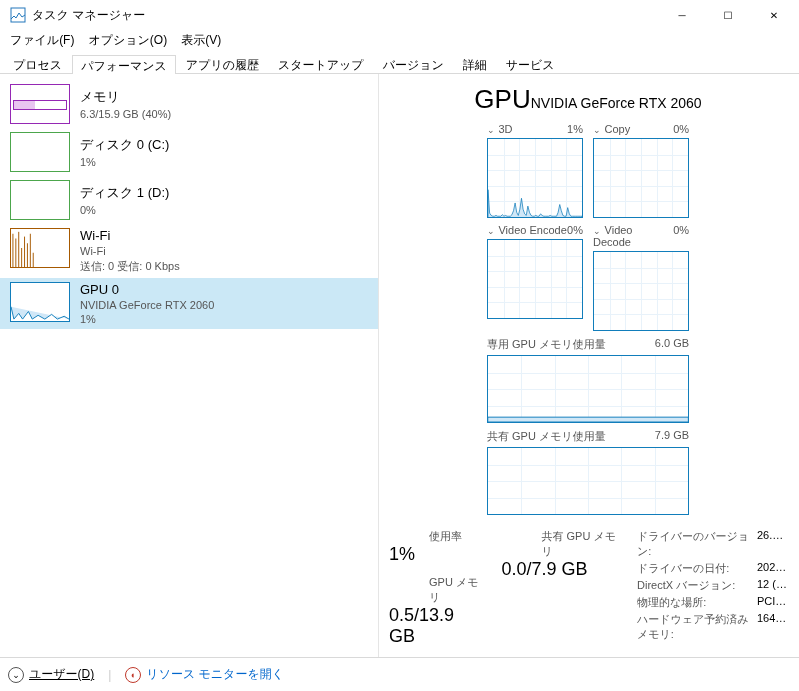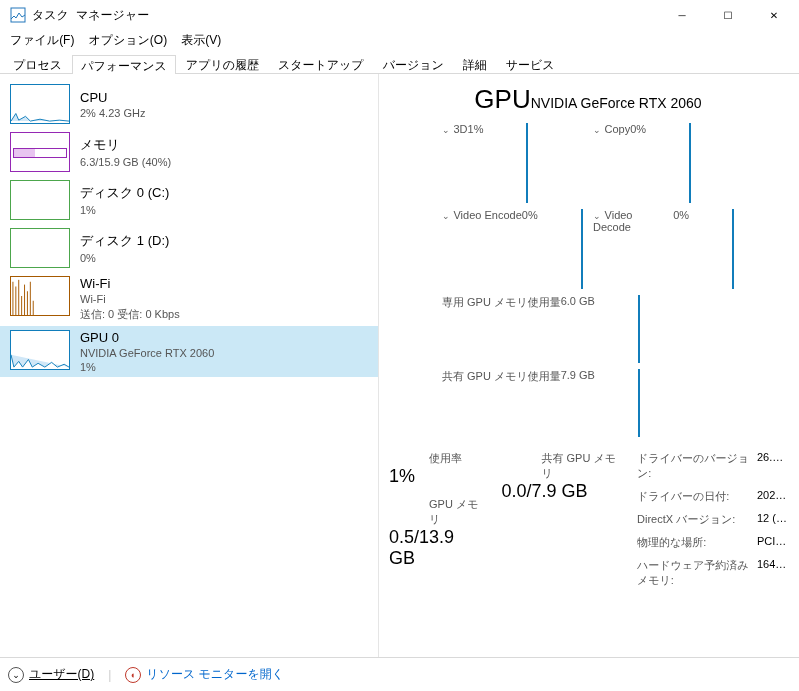--- a/index.html
+++ b/index.html
@@ -1,19 +1,19 @@
 <!DOCTYPE html>
 <html><head>
 <meta charset="utf-8">
 <style>
 * { box-sizing: border-box; margin: 0; padding: 0; }
 body { font-family: "Yu Gothic UI", "Meiryo", sans-serif; font-size: 12px; color: #000; background: #fff; width: 799px; height: 691px; overflow: hidden; display: flex; flex-direction: column; }
 .titlebar { height: 30px; display: flex; align-items: center; padding: 0 2px; }
 .titlebar .icon { width: 16px; height: 16px; margin: 0 6px 0 8px; }
-.titlebar .title { flex: 1; font-size: 12px; font-family: Liberation Mono, monospace; }
+.titlebar .title { flex: 1; font-size: 12px; }
 .winbtns { display: flex; }
 .winbtn { width: 46px; height: 30px; display: flex; align-items: center; justify-content: center; font-family: "Segoe UI Symbol", sans-serif; font-size: 10px; }
 .menubar { height: 20px; display: flex; align-items: center; padding: 0 4px; gap: 2px; }
 .menuitem { padding: 2px 6px; font-size: 12px; }
 .tabs { display: flex; border-bottom: 1px solid #d9d9d9; padding: 4px 16px 0 4px; gap: 1px; height: 24px; }
 .tab { padding: 2px 8px 1px 8px; font-size: 12px; border: 1px solid transparent; border-bottom: none; }
 .tab.active { border-color: #d9d9d9; background: #fff; position: relative; top: 1px; }
 .content { flex: 1; display: flex; overflow: hidden; }
 .sidebar { width: 378px; padding: 6px 0 0 0; overflow-y: auto; }
 .sitem { display: flex; padding: 4px 8px 4px 10px; gap: 10px; }
@@ -25,33 +25,33 @@
 .sitem .thumb.wifi { border-color: #a65900; }
 .sitem .info { display: flex; flex-direction: column; gap: 2px; justify-content: center; }
 .sitem .name { font-size: 13px; }
 .sitem .sub { font-size: 11px; color: #555; }
 .main { flex: 1; padding: 10px 12px 0 10px; display: flex; flex-direction: column; border-left: 1px solid #e5e5e5; overflow: hidden; align-items: center; }
 .mhdr { display: flex; align-items: baseline; justify-content: space-between; margin-bottom: 8px; }
 .mhdr .big { font-size: 26px; font-weight: 300; }
 .mhdr .dev { font-size: 14px; }
 .charts { display: flex; flex-direction: column; gap: 6px; }
 .chartrow { display: flex; gap: 10px; }
-.chartbox { flex: 1; display: flex; flex-direction: row; gap: 43px; }
+.chartbox { flex: 1; display: flex; flex-direction: column; }
 .chartlbl { display: flex; justify-content: space-between; font-size: 11px; color: #555; padding: 0 0 3px 0; }
 .chartlbl .arrow { color: #666; margin-right: 4px; font-size: 9px; }
 .chart { height: 80px; border: 1px solid #117dbb; background: #fff; position: relative; overflow: hidden; }
 .chart.tall { height: 68px; }
 .chart .gv { position: absolute; top: 0; bottom: 0; width: 1px; background: #e8f2fa; }
 .chart .gh { position: absolute; left: 0; right: 0; height: 1px; background: #e8f2fa; }
 .stats { display: flex; gap: 20px; margin-top: 14px; }
 .statcol { display: flex; flex-direction: column; gap: 10px; }
 .statcol .metric { display: flex; flex-direction: column; }
 .statcol .ml { font-size: 11px; color: #555; margin-left: 40px; }
 .statcol .mv { font-size: 18px; }
-.kvlist { display: flex; flex-direction: column; gap: 8px; font-size: 11px; }
+.kvlist { display: flex; flex-direction: column; gap: 2px; font-size: 11px; }
 .kvlist .kv { display: flex; }
 .kvlist .k { width: 120px; color: #555; }
 .kvlist .v { width: 30px; overflow: hidden; text-overflow: ellipsis; white-space: nowrap; }
 .footer { height: 34px; border-top: 1px solid #d9d9d9; display: flex; align-items: center; padding: 0 8px; gap: 14px; }
 .footer .link { display: flex; align-items: center; gap: 5px; font-size: 12px; }
 .footer .link.blue { color: #0066cc; }
 .footer .circ { width: 16px; height: 16px; border: 1px solid #555; border-radius: 50%; display: flex; align-items: center; justify-content: center; font-size: 9px; }
 .sep { color: #ccc; }
 svg.spark { position: absolute; left: 0; bottom: 0; width: 100%; height: 100%; }
 </style>
@@ -84,31 +84,20 @@
   <div class="tab active">パフォーマンス</div>
   <div class="tab">アプリの履歴</div>
   <div class="tab">スタートアップ</div>
   <div class="tab">バージョン</div>
   <div class="tab">詳細</div>
   <div class="tab">サービス</div>
 </div>
 
 <div class="content">
   <div class="sidebar">
-    <div class="sitem">
-      <div class="thumb">
-        <svg class="spark" viewBox="0 0 60 40" preserveAspectRatio="none">
-            <polyline points="0,38 5,30 8,37 15,33 20,38 30,36 40,38 50,37 60,38" fill="#d0e7f7" stroke="#117dbb" stroke-width="1"></polyline>
-          </svg>
-      </div>
-      <div class="info">
-        <span class="name">CPU</span>
-        <span class="sub">2%  4.23 GHz</span>
-      </div>
-    </div>
     <div class="sitem">
       <div class="thumb mem">
           <div class="fill"></div>
         </div>
       <div class="info">
         <span class="name">メモリ</span>
         <span class="sub">6.3/15.9 GB (40%)</span>
       </div>
     </div>
     <div class="sitem">

